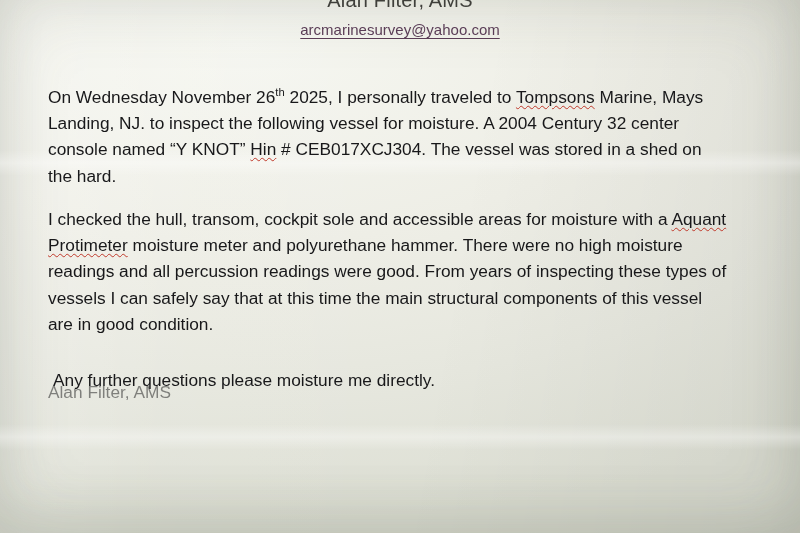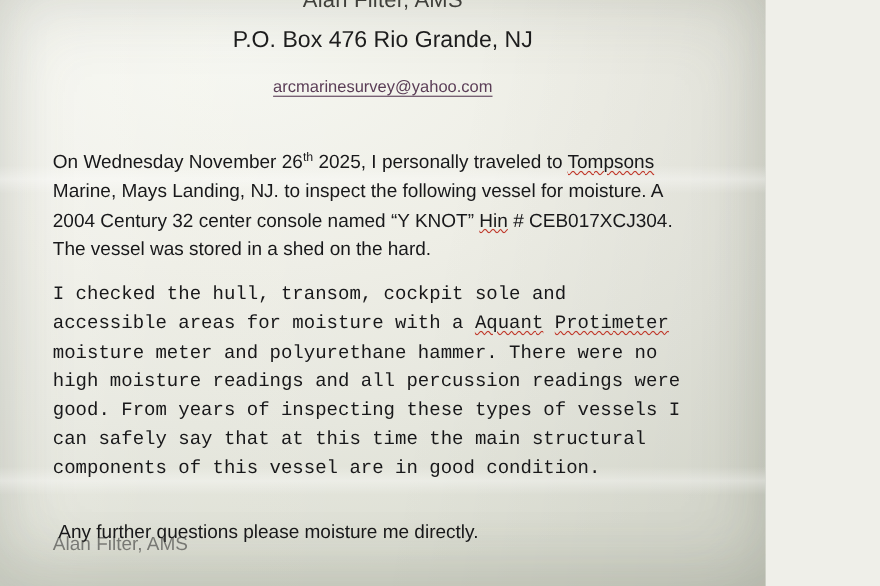--- a/index.html
+++ b/index.html
@@ -10,21 +10,21 @@
     width: 800px;
     height: 533px;
     overflow: hidden;
     font-family: "Liberation Sans", sans-serif;
     background: #efefe9;
   }
 
   
   #page {
     position: relative;
-    width: 696px;
+    width: 800px;
     height: 533px;
     background:
       radial-gradient(120% 90% at 30% 8%, #f6f7f1 0%, #eeeee6 42%, #e6e7de 72%, #dddfd4 100%);
     overflow: hidden;
   }
   #page::before {
     content: "";
     position: absolute;
     inset: 0;
     pointer-events: none;
@@ -81,21 +81,21 @@
   
   .body-wrap {
     margin-top: 44px;
     padding: 0 72px 0 48px;
     font-size: 17.3px;
     line-height: 1.52;
     color: #18181a;
     text-align: left;
   }
   .para { margin: 16px 0 17px 0; }
-  .para.tight { margin-bottom: 15px; font-family: Liberation Mono, monospace; }
+  .para.tight { margin-bottom: 15px; }
   sup { font-size: 0.65em; vertical-align: super; }
 
   
   .sq {
     text-decoration: underline;
     text-decoration-style: wavy;
     text-decoration-color: #c0392b;
     text-decoration-thickness: 1px;
     text-underline-offset: 2px;
   }
@@ -131,21 +131,20 @@
 <div id="page">
 
   <div class="smudge s1"></div>
   <div class="smudge s2"></div>
 
   <div class="content">
 
     <div class="hdr-clipped">Alan Filter, AMS</div>
 
     <div class="hdr">
-      <div class="hdr-line" id="hdr-address">P.O. Box 476 Rio Grande, NJ</div>
       <div class="hdr-line" id="hdr-email-wrap">
         <span class="email-link">arcmarinesurvey@yahoo.com</span>
       </div>
     </div>
 
     <div class="body-wrap">
 
       <p class="para"><span>On Wednesday November 26</span><sup>th</sup><span> 2025, I personally traveled to </span><span class="sq">Tompsons</span><span> Marine, Mays Landing, NJ. to inspect the following vessel for moisture. A 2004 Century 32 center console named “Y KNOT” </span><span class="sq">Hin</span><span> # CEB017XCJ304. The vessel was stored in a shed on the hard.</span></p>
 
       <p class="para tight"><span>I checked the hull, transom, cockpit sole and accessible areas for moisture with a </span><span class="sq">Aquant</span><span> </span><span class="sq">Protimeter</span><span> moisture meter and polyurethane hammer. There were no high moisture readings and all percussion readings were good. From years of inspecting these types of vessels I can safely say that at this time the main structural components of this vessel are in good condition.</span></p>

